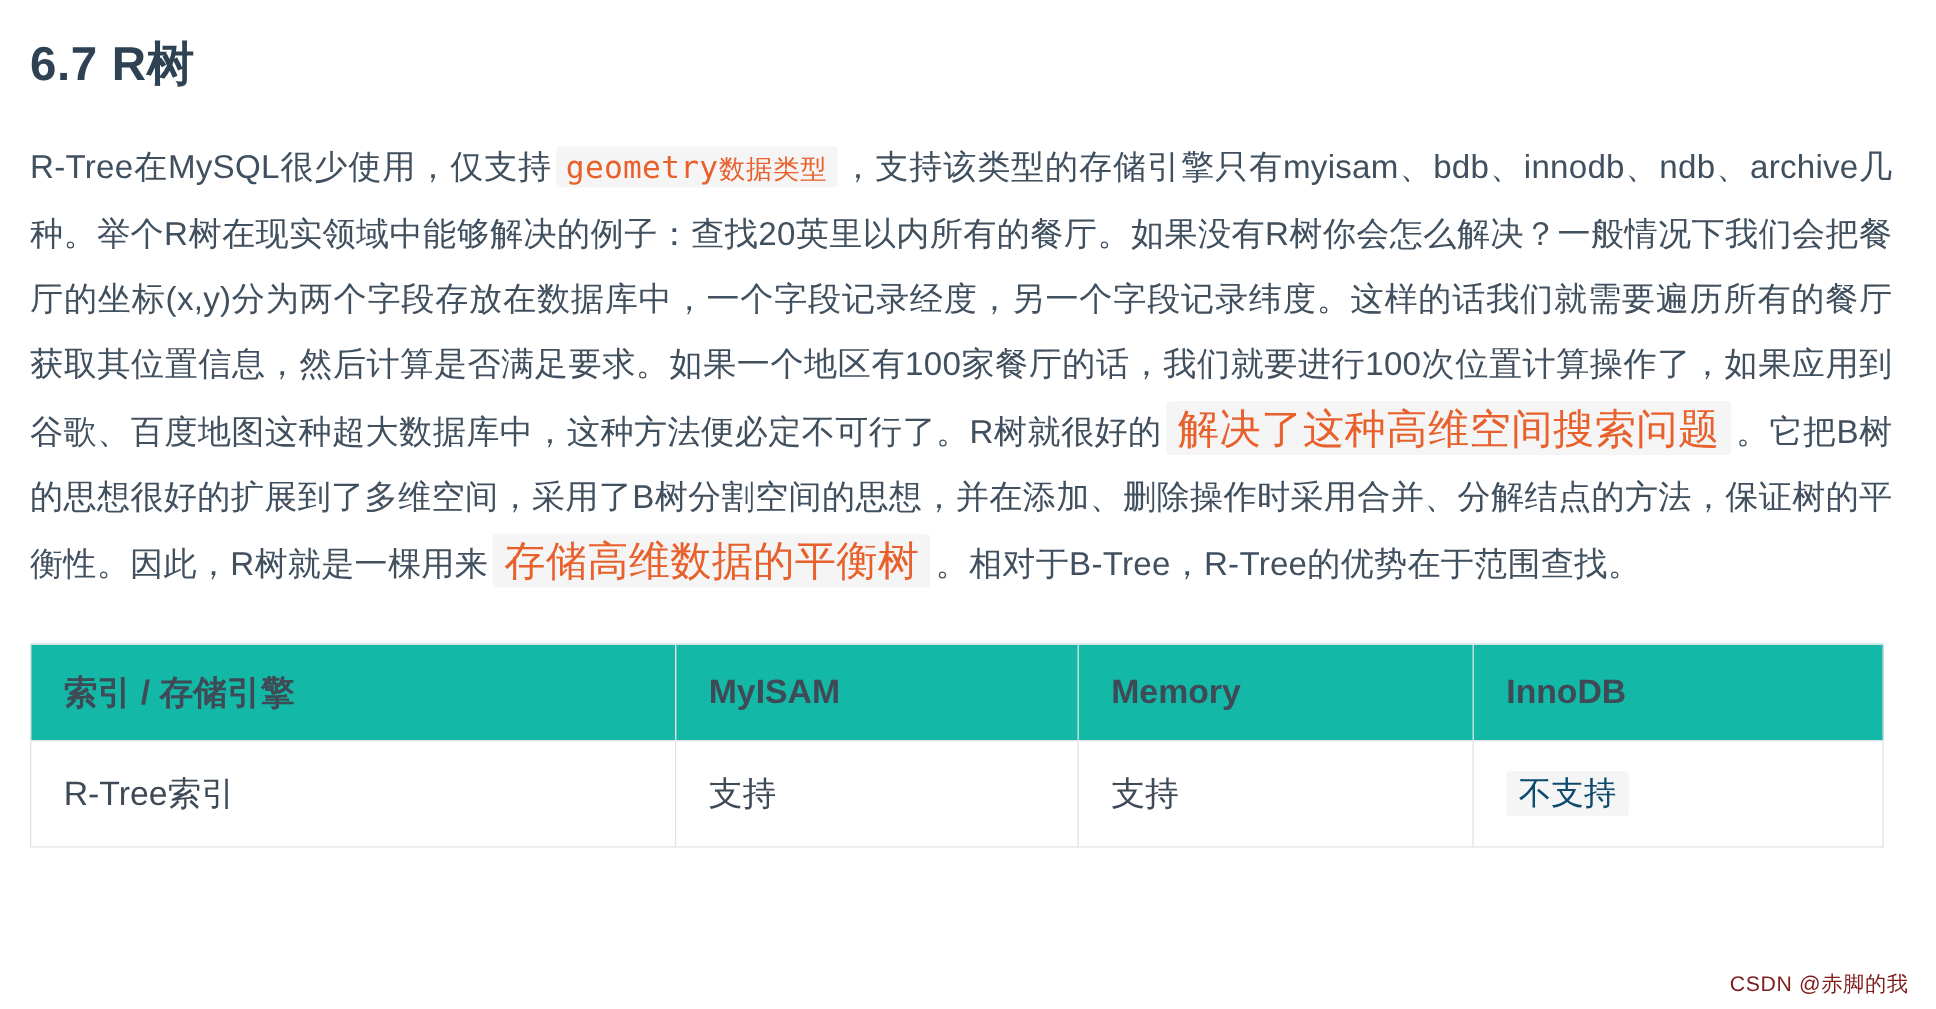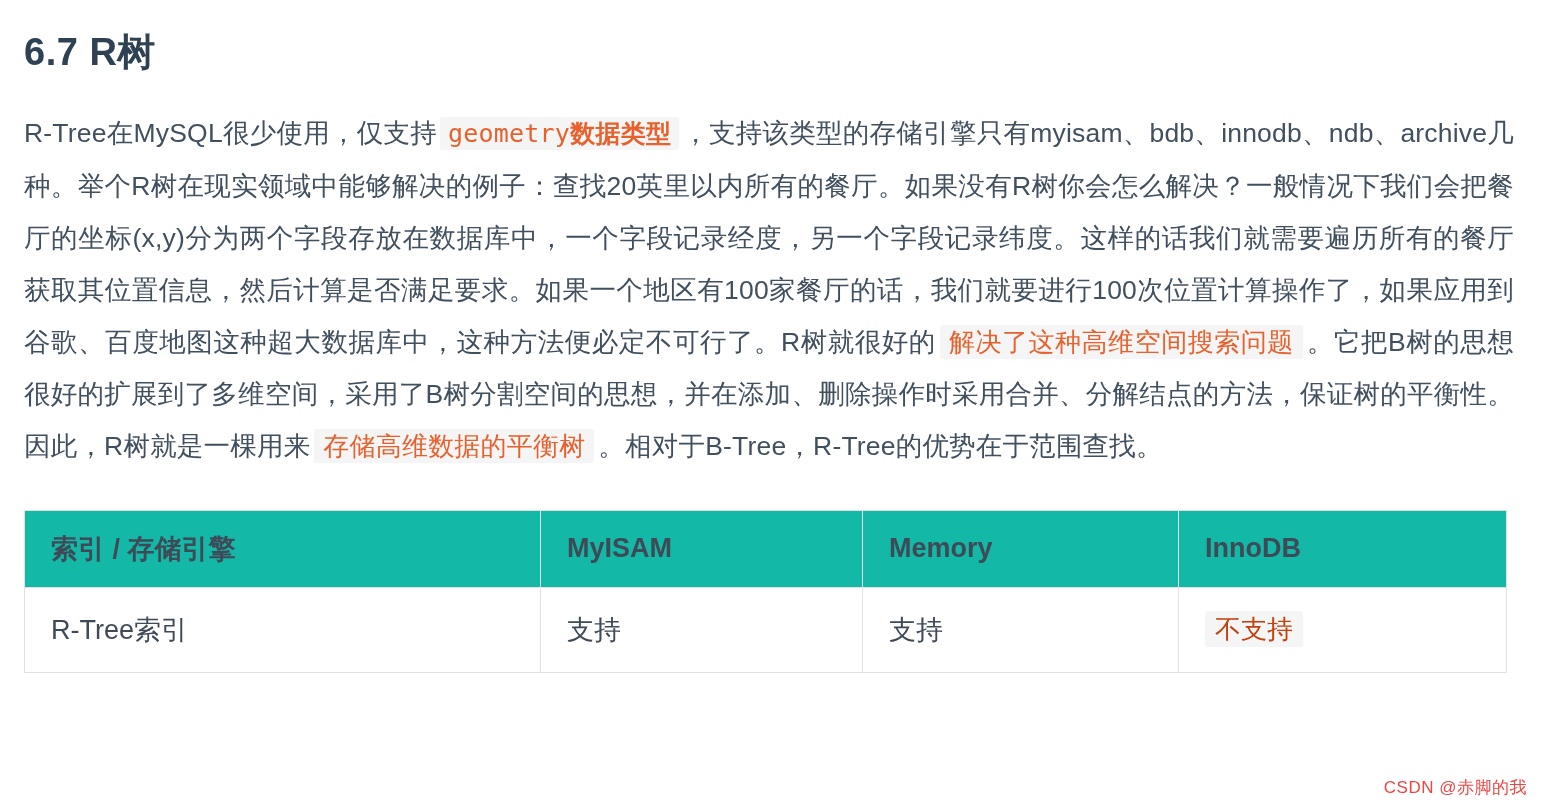--- a/index.html
+++ b/index.html
@@ -48,31 +48,30 @@
     background: #f5f5f5;
     color: #e8602c;
     border-radius: 3px;
     padding: 2px 8px;
     margin: 0 3px;
     font-family: "DejaVu Sans Mono", "Liberation Mono", monospace;
     font-size: 25px;
   }
   .inline-code .cjk {
     font-family: "DejaVu Serif", "Liberation Serif", serif;
-    font-size: 25px;
-    font-weight: bold;
+    font-size: 21px;
   }
   .inline-code-cjk {
     background: #f5f5f5;
     color: #e8602c;
     border-radius: 3px;
     padding: 2px 9px;
     margin: 0 4px;
     font-family: "DejaVu Serif", "Liberation Serif", serif;
-    font-size: 26px;
+    font-size: 33px;
   }
   
   .data-table {
     margin-top: 38px;
     border-collapse: collapse;
     width: 1482px;
     table-layout: fixed;
     background: #ffffff;
   }
   .data-table th,
@@ -94,33 +93,33 @@
     font-weight: normal;
     height: 84px;
     padding: 0 26px;
   }
   .data-table col.c0 { width: 516px; }
   .data-table col.c1 { width: 322px; }
   .data-table col.c2 { width: 316px; }
   .data-table col.c3 { width: 328px; }
   .cell-code {
     background: #f5f5f5;
-    color: #c2410c;
+    color: #0c4a6e;
     border-radius: 3px;
     padding: 3px 10px;
     font-family: "DejaVu Serif", "Liberation Serif", serif;
     font-size: 26px;
   }
   
   .watermark {
     position: absolute;
     right: 22px;
     bottom: 8px;
     font-size: 17px;
-    color: #ef4444;
+    color: #7f1d1d;
     letter-spacing: 0.5px;
     white-space: nowrap;
   }
 </style>
 </head>
 <body>
 
 <div class="page">
 
   <h1 class="article-title">6.7 R树</h1>

